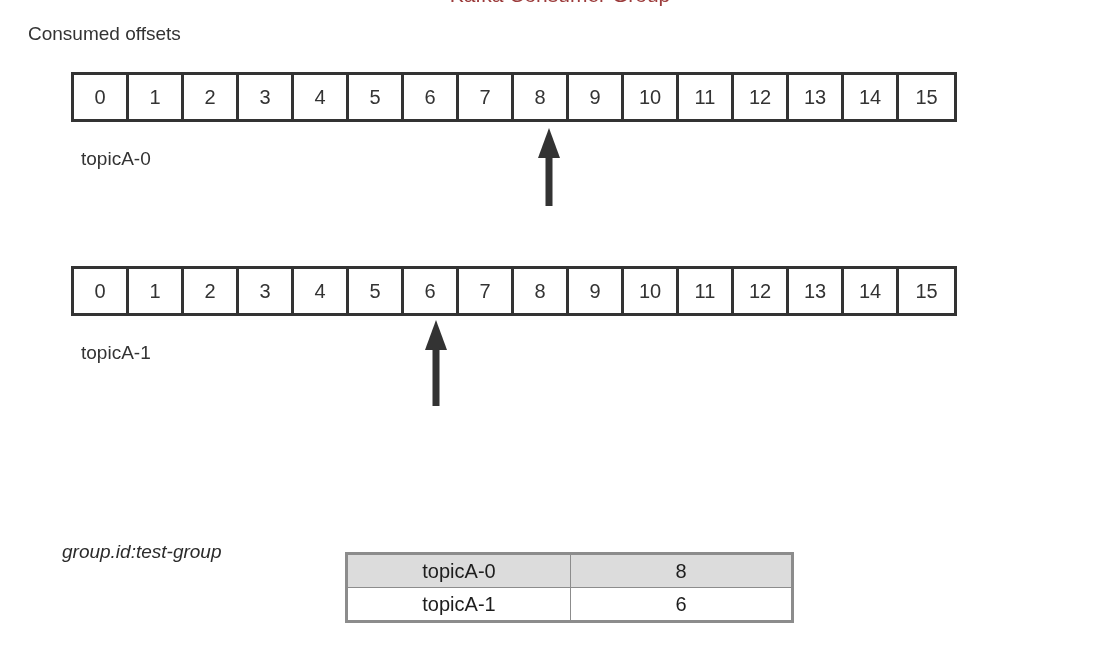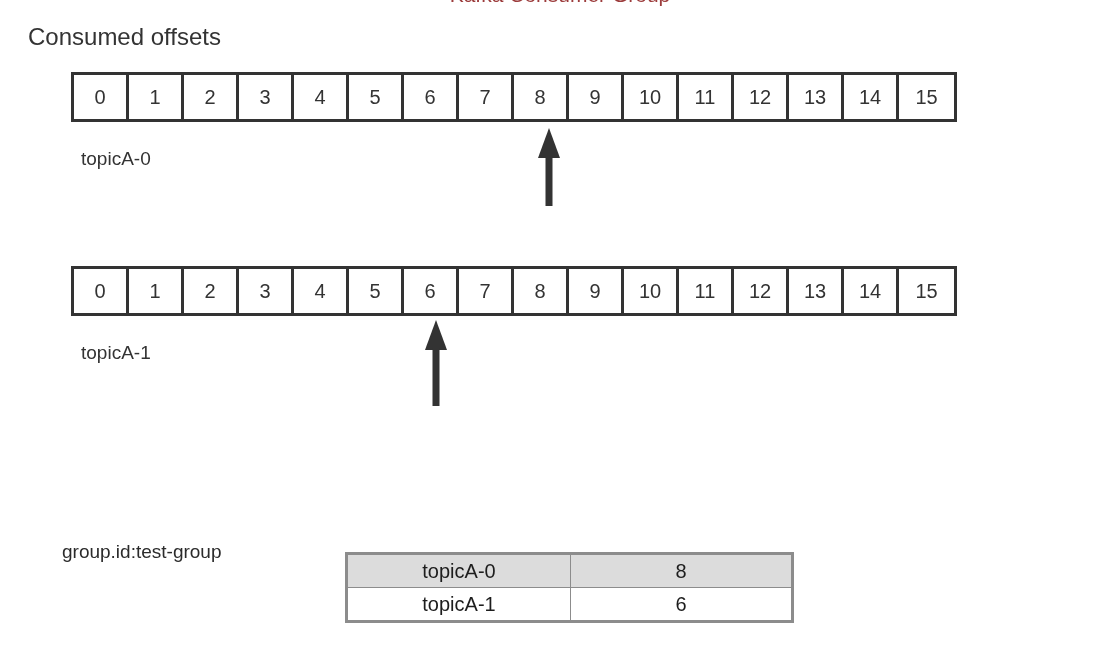--- a/index.html
+++ b/index.html
@@ -25,21 +25,21 @@
     text-align: center;
     font-size: 21px;
     color: #9c3c3c;
     white-space: nowrap;
     overflow: hidden;
   }
 
   
   .heading {
     position: absolute;
-    font-size: 24px;
+    font-size: 19px;
     color: #333333;
     white-space: nowrap;
   }
 
   
   .strip {
     position: absolute;
     display: flex;
     border: 3px solid #333333;
     background: #ffffff;
@@ -95,20 +95,21 @@
   .offsets-table td.c-name { width: 222px; }
   .offsets-table td.c-val  { width: 220px; }
   .offsets-table tr.shaded td { background: #dcdcdc; }
   .offsets-table tr.plain td  { background: #ffffff; }
 
   .group-label {
     position: absolute;
     font-size: 19px;
     color: #2b2b2b;
     white-space: nowrap;
+    font-style: italic;
   }
 </style>
 </head>
 <body>
 
 <div class="cut-title">Kafka Consumer Group</div>
 
 <div class="heading" style="left:28px; top:23px;">Consumed offsets</div>
 
 <div class="strip" id="strip-0" style="left:71px; top:72px;">

